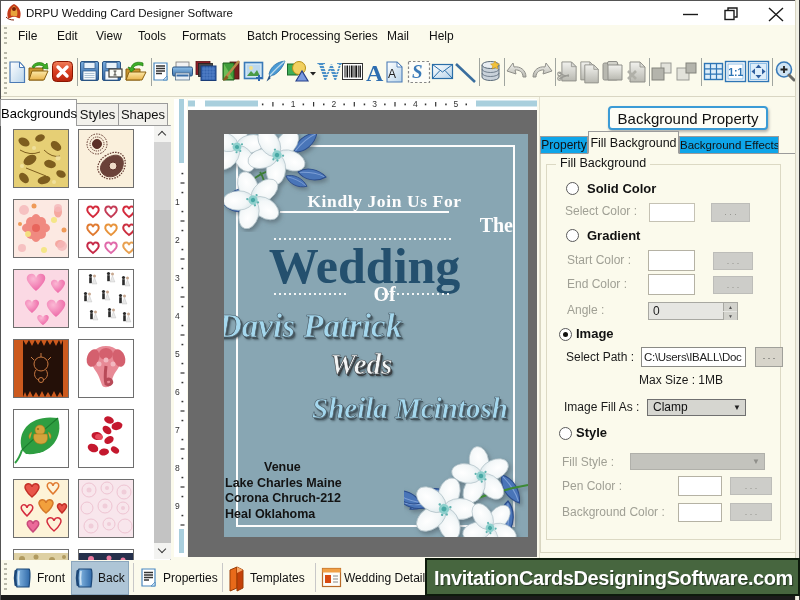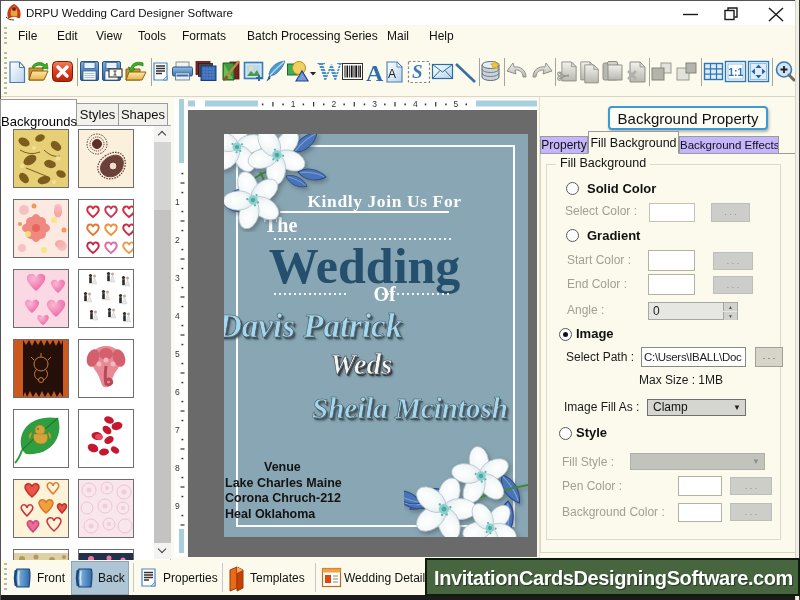--- a/index.html
+++ b/index.html
@@ -13,58 +13,58 @@
   #menubar { left:0; top:25px; width:800px; height:23px; background:#fbfaec; }
   .menu-item { position:absolute; top:4px; font-size:12px; color:#111; }
   
   #toolbar { left:0; top:48px; width:800px; height:49px; background:#fbfaec; border-bottom:1px solid #d9d6c3; }
   .tsep { position:absolute; top:10px; width:1px; height:28px; background:#a0a59f; }
   
   #main { left:0; top:97px; width:800px; height:463px; background:#fbfaec; }
   
   #lp-content { left:0; top:28px; width:171px; height:435px; background:#ffffff; border-top:1px solid #9b9b9b; border-right:1px solid #c0c0c0; }
   .ltab { position:absolute; font-size:13px; color:#111; text-align:center; }
-  #tab-bg  { left:0; top:2px; width:77px; height:27px; background:#fff; border:1px solid #9b9b9b; border-bottom:none; font-size:13px; padding-top:14px; z-index:3; text-align:center; }
+  #tab-bg  { left:0; top:2px; width:77px; height:27px; background:#fff; border:1px solid #9b9b9b; border-bottom:none; font-size:13px; padding-top:6px; z-index:3; text-align:center; }
   #tab-st  { left:77px; top:6px; width:42px; height:22px; background:#f2f1ec; border:1px solid #9b9b9b; border-left:none; border-bottom:none; padding-top:3px;}
   #tab-sh  { left:119px; top:6px; width:49px; height:26px; background:#f2f1ec; border:1px solid #9b9b9b; border-left:none; border-bottom:none; padding-top:3px;}
   .thumb { position:absolute; width:56px; height:59px; border:1px solid #6e6e6e; overflow:hidden; }
   
   #sb-track { left:154px; top:29px; width:17px; height:433px; background:#c3c3c3; }
   #sb-thumb { left:154px; top:45px; width:17px; height:68px; background:#d4d4d4; }
   .sb-btn { position:absolute; left:154px; width:17px; height:16px; background:#f3f3f1; }
   .sb-btn::after { content:""; position:absolute; left:5px; width:5px; height:5px; border-left:1.6px solid #3a3a3a; border-top:1.6px solid #3a3a3a; }
   .sb-btn.up::after { top:6px; transform:rotate(45deg); }
   .sb-btn.dn::after { top:3px; transform:rotate(225deg); }
   
   #canvas { left:188px; top:13px; width:349px; height:447px; background:#6a6a6a; }
   #card { left:224px; top:37px; width:304px; height:403px; background:#88a6b3; overflow:hidden; }
   #card-border { left:12px; top:11px; width:279px; height:382px; border:2px solid #fdfdfd; }
   .ctext { font-family:"Liberation Serif", serif; font-weight:bold; color:#fdfdfd; white-space:nowrap;padding-left:40px; }
   #c-kindly { left:0; top:56px; width:281px; text-align:center; font-size:17.5px; line-height:22px; letter-spacing:0.6px; }
   #c-uline { left:56px; top:77px; width:169px; height:2px; background:#fdfdfd; }
-  #c-the { left:0; top:80px; width:281px; text-align:left; font-size:20px; }
+  #c-the { left:8px; top:80px; width:281px; text-align:right; font-size:20px; }
   .cdots { height:2px; background-image:repeating-linear-gradient(90deg,#f2f5f5 0 2px, rgba(0,0,0,0) 2px 5px); }
   #c-dots1 { left:50px; top:104px; width:177px; }
   #c-wedding { left:0; top:107px; width:281px; text-align:center; font-family:"Liberation Serif", serif; font-weight:bold; font-size:50px; line-height:50px; color:#24506e; }
   #c-of { left:0; top:149px; width:281px; text-align:center; font-size:20px; }
   #c-dots2a { left:50px; top:159px; width:75px; }
   #c-dots2b { left:158px; top:159px; width:69px; }
   .script { font-family:"Liberation Serif", serif; font-style:italic; font-weight:bold; white-space:nowrap; }
   .lb { color:#a5d8ee; -webkit-text-stroke:0.6px #4a5a64; text-shadow:1.5px 1.5px 0 #45565e, 2.5px 2.5px 2px rgba(30,40,45,0.5); }
   .wh { color:#f4f6f6; -webkit-text-stroke:0.6px #43484c; text-shadow:1.5px 1.5px 0 #3a3f42, 2.5px 2.5px 2px rgba(30,40,45,0.5); }
   #c-davis { left:-6px; top:174px; font-size:33px; line-height:37px; }
   #c-weds { left:106px; top:214px; font-size:29px; line-height:32px; }
   #c-sheila { left:88px; top:258px; font-size:29px; line-height:32px; }
   #c-venue { left:1px; top:326px; font-size:12.5px; font-weight:bold; color:#131313; line-height:15.5px; text-indent:39px; }
   #fl-tl { left:-4px; top:-6px; }
   #fl-br { left:180px; top:305px; }
   
   #rpanel { left:539px; top:0px; width:261px; height:463px; background:#fbfaec; border-left:1px solid #e3e0cf; }
   #bp-title { left:608px; top:9px; width:160px; height:24px; background:#fdfdf6; border:2px solid #3b9bd6; border-radius:4px; box-shadow:1px 2px 3px rgba(120,120,120,0.55); font-size:15px; color:#111; text-align:center; line-height:21px; }
-  .rtab { background:#c4b5fd; border:1px solid #9b9b9b; font-size:12px; color:#111; text-align:center; line-height:17px; white-space:nowrap; overflow:hidden; }
+  .rtab { background:#0ea5e9; border:1px solid #9b9b9b; font-size:12px; color:#111; text-align:center; line-height:17px; white-space:nowrap; overflow:hidden; }
   #rtab-active { background:#fbfaec; border-bottom:1px solid #fbfaec; line-height:22px; }
   #rpane { left:540px; top:56px; width:256px; height:400px; border:1px solid #d9d6c1; border-top:1px solid #9b9b9b; }
   #groupbox { left:546px; top:67px; width:235px; height:376px; border:1px solid #dcd9c4; }
   #gb-label { left:556px; top:59px; background:#fbfaec; padding:0 4px; font-size:12.5px; color:#111; }
   .radio { width:13px; height:13px; border:1px solid #5a5a5a; border-radius:50%; background:#fff; }
   .radio.sel::after { content:""; position:absolute; left:3px; top:3px; width:5px; height:5px; border-radius:50%; background:#111; }
   .rlabel-b { font-size:13px; font-weight:bold; color:#111; }
   .rlabel { font-size:12px; color:#1a1a1a; }
   .rlabel-d { font-size:12px; color:#a0a095; }
   .tbox { background:#fff; border:1px solid #b5b2a4; font-size:11.5px; color:#222; overflow:hidden; white-space:nowrap; }

